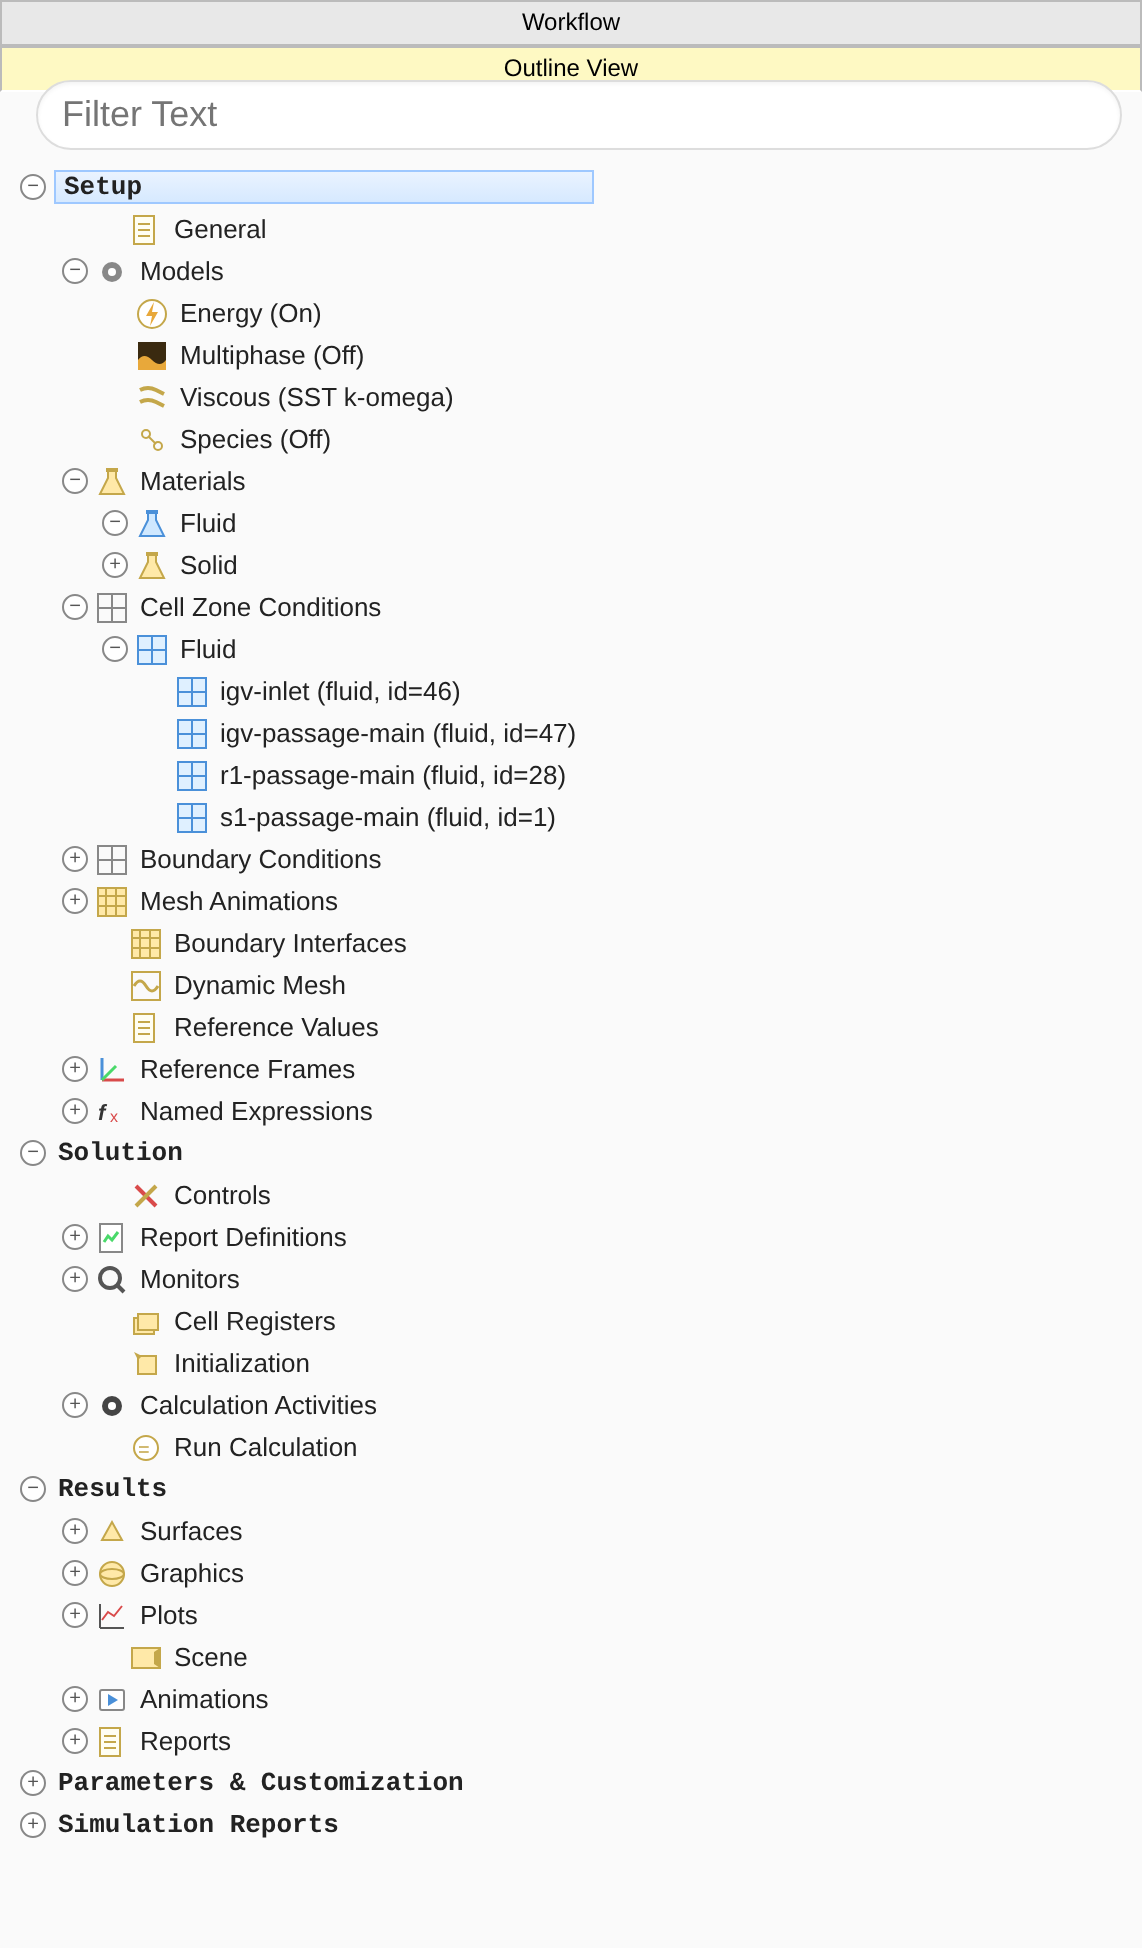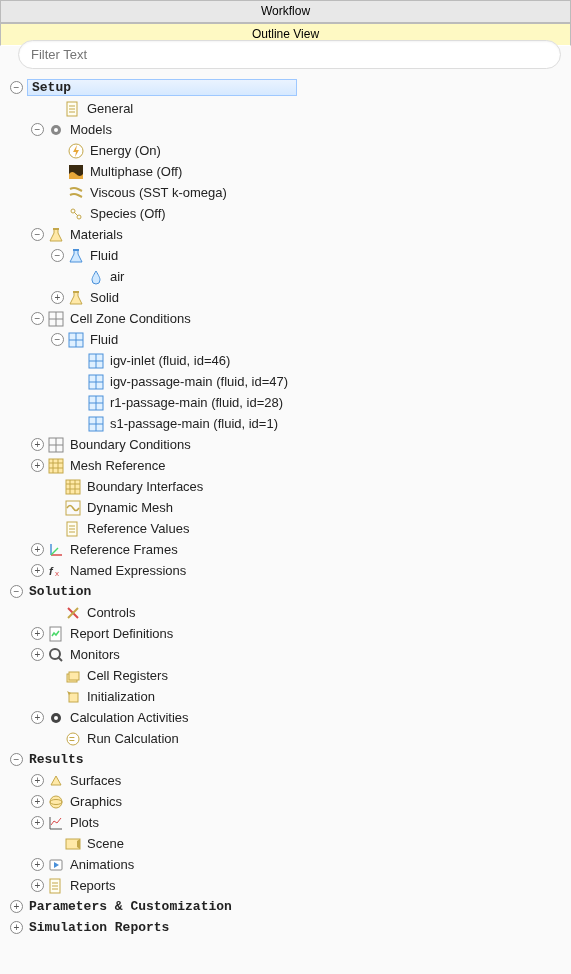--- a/index.html
+++ b/index.html
@@ -3,21 +3,21 @@
 <meta charset="utf-8">
 <style>
 * { box-sizing: border-box; margin: 0; padding: 0; font-family: "Segoe UI", Arial, sans-serif; }
 body { background: #fafafa; width: 571px; height: 974px; overflow: hidden; }
 
 .tabs { display: flex; border-bottom: 1px solid #ccc; height: 22px; flex-direction: column; }
 .tab { flex: 1; text-align: center; font-size: 12px; font-family: "Courier New", monospace; line-height: 20px; border: 1px solid #bbb; background: #e8e8e8; cursor: pointer; }
 .tab.active { background: #fef9c3; border-bottom: 1px solid #fff; }
 
 .filter-wrap { padding: 18px 10px 8px 18px; }
-.filter { width: 100%; border: 1px solid #ddd; border-radius: 18px; padding: 6px 12px; font-size: 13px; color: #888; background: #fff; box-shadow: inset 0 1px 2px rgba(0,0,0,0.05); }
+.filter { width: 100%; border: 1px solid #ddd; border-radius: 18px; padding: 6px 12px; font-size: 18px; color: #888; background: #fff; box-shadow: inset 0 1px 2px rgba(0,0,0,0.05); }
 
 .tree { font-size: 13px; color: #222; user-select: none; padding-left: 4px; padding-bottom: 10px; }
 .node { display: flex; align-items: center; height: 21px; white-space: nowrap; }
 .exp { width: 13px; height: 13px; border: 1px solid #888; border-radius: 50%; display: inline-flex; align-items: center; justify-content: center; font-size: 10px; line-height: 1; color: #555; margin-right: 4px; background: #fff; cursor: pointer; flex-shrink: 0; }
 .exp.empty { border: none; background: transparent; cursor: default; }
 .ico { width: 16px; height: 16px; margin-right: 4px; flex-shrink: 0; display: inline-flex; align-items: center; justify-content: center; }
 .label { padding: 0 2px; }
 .section-head { font-family: "Courier New", monospace; font-weight: bold; font-size: 13px; }
 .section-head.highlighted { background: linear-gradient(#eaf3ff,#d6e9ff); border: 1px solid #9ec8ff; padding: 0 4px; display: inline-block; min-width: 270px; }
 svg { display: block; }
@@ -237,28 +237,20 @@
   </div>
     <div class="node" style="padding-left:47px">
       <span class="exp">−</span>
       <span class="ico">
         <svg width="16" height="16">
           <use href="#i-flask-blue"></use>
         </svg>
       </span>
       <span class="label">Fluid</span>
     </div>
-      <div class="node" style="padding-left:84px">
-        <span class="ico">
-        <svg width="16" height="16">
-          <use href="#i-drop"></use>
-        </svg>
-      </span>
-        <span class="label">air</span>
-      </div>
     <div class="node" style="padding-left:47px">
       <span class="exp">+</span>
       <span class="ico">
         <svg width="16" height="16">
           <use href="#i-flask"></use>
         </svg>
       </span>
       <span class="label">Solid</span>
     </div>
 
@@ -322,21 +314,21 @@
       </span>
     <span class="label">Boundary Conditions</span>
   </div>
   <div class="node" style="padding-left:27px">
     <span class="exp">+</span>
     <span class="ico">
         <svg width="16" height="16">
           <use href="#i-mesh"></use>
         </svg>
       </span>
-    <span class="label">Mesh Reference</span>
+    <span class="label">Mesh Animations</span>
   </div>
   <div class="node" style="padding-left:44px">
     <span class="exp empty"></span>
     <span class="ico">
         <svg width="16" height="16">
           <use href="#i-mesh"></use>
         </svg>
       </span>
     <span class="label">Boundary Interfaces</span>
   </div>

